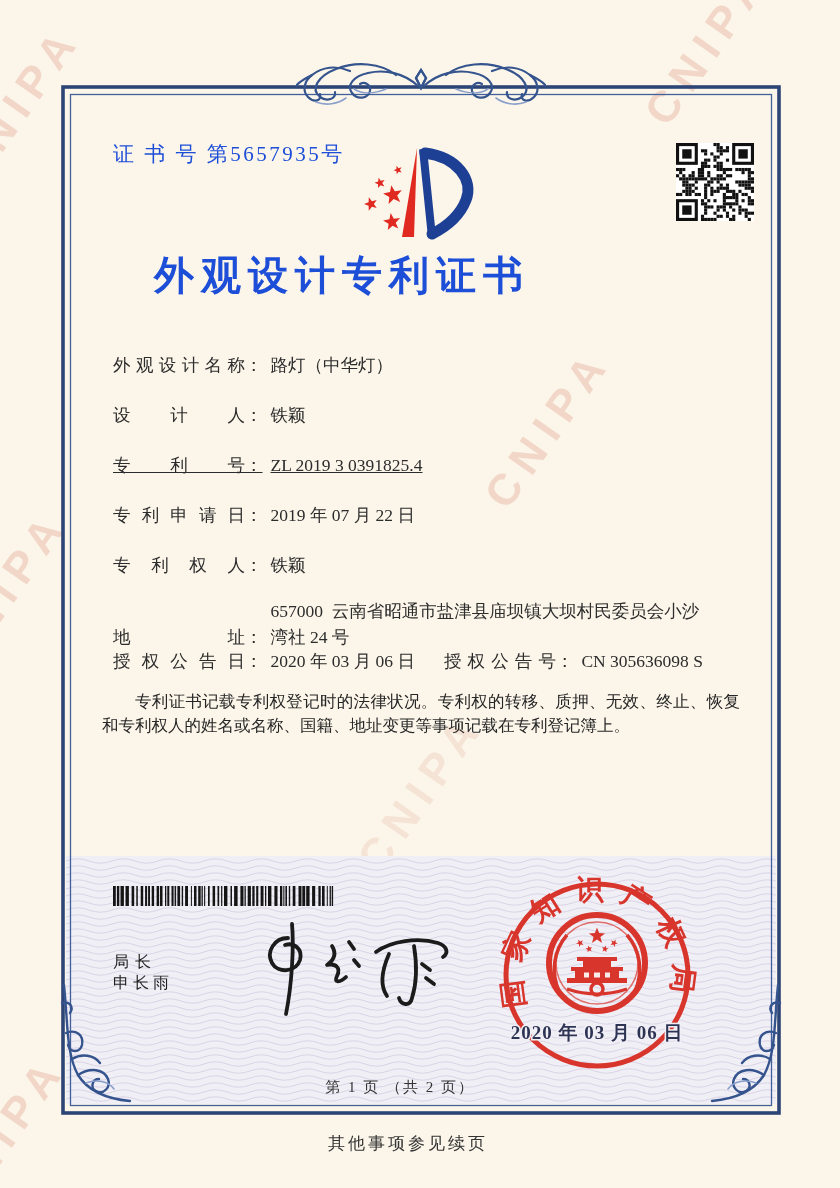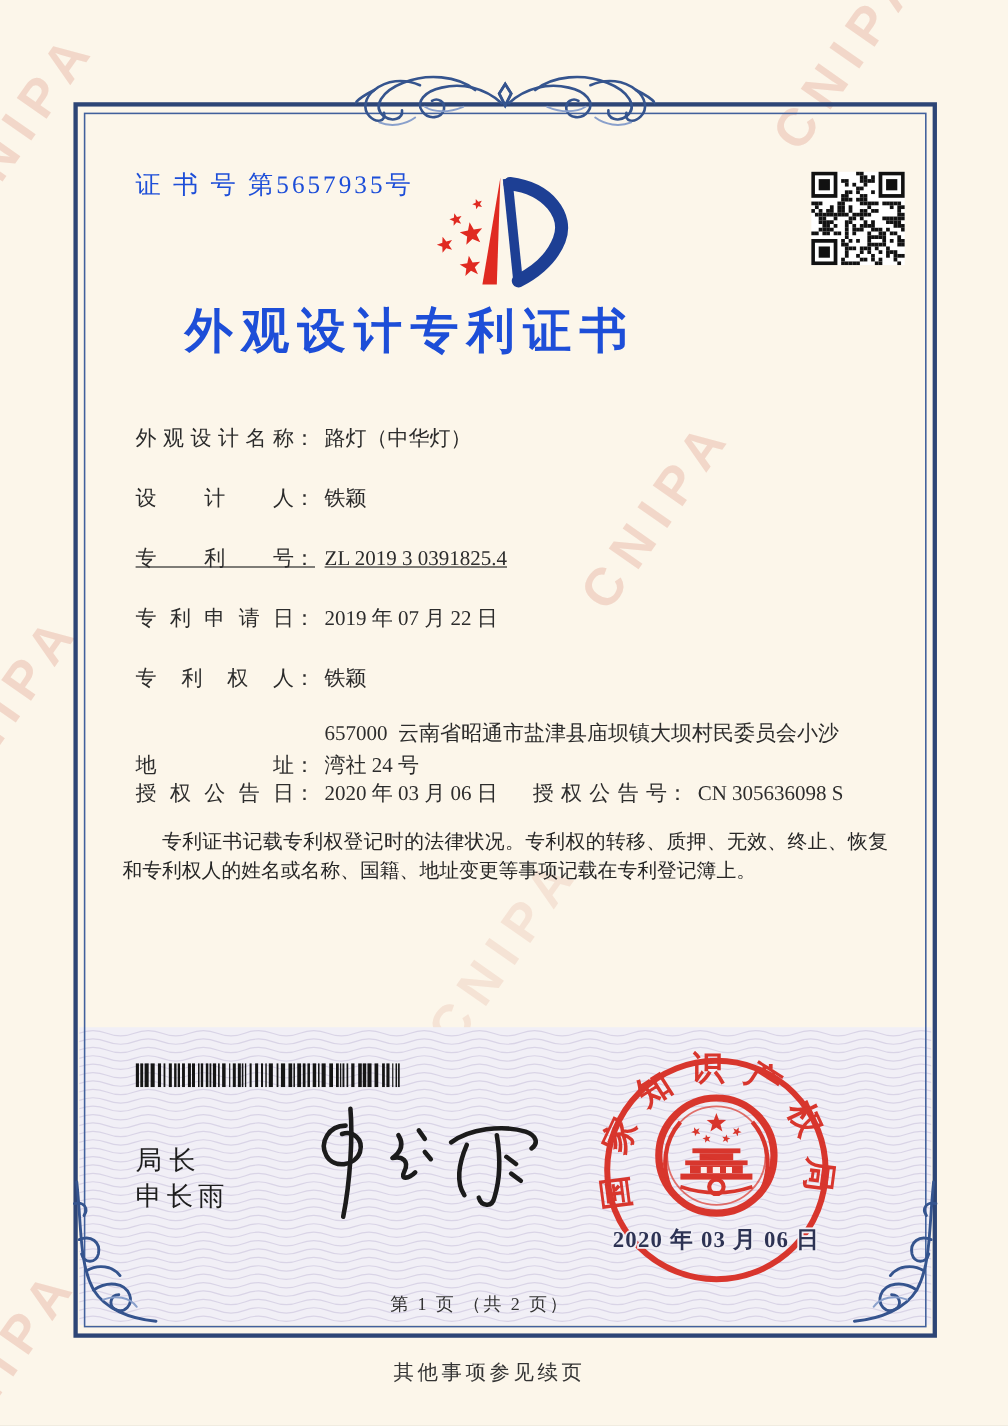--- a/index.html
+++ b/index.html
@@ -21,21 +21,21 @@
   .frow{position:absolute;display:flex;align-items:flex-end;line-height:26px;white-space:nowrap;}
   .lbl{flex:none;width:132px;text-align:justify;text-align-last:justify;}
   .lbl2{flex:none;width:112px;text-align:justify;text-align-last:justify;}
   .colon{flex:none;margin-right:8px;}
   .val{white-space:pre;}
   .val-lines div{white-space:pre;line-height:26px;}
   .g2{margin-left:29px;display:flex;}
   #paras{left:102px;top:690px;width:638px;font-size:16.5px;line-height:24px;
          text-align:justify;color:#262626;}
   #paras p{margin:0;text-indent:2em;}
-  .sig-block{left:113px;top:952px;font-size:22px;color:#1d1d1d;}
+  .sig-block{left:113px;top:952px;font-size:16px;color:#1d1d1d;}
   .sig-title{letter-spacing:6px;}
   .sig-name{letter-spacing:4px;}
   .page-info{left:0;top:1078px;width:800px;text-align:center;font-size:15px;letter-spacing:2px;color:#333;}
   .continuation{left:0;top:1132px;width:816px;text-align:center;font-size:17px;letter-spacing:3px;color:#333;}
 </style>
 </head>
 <body>
 
 <div class="page">
 

